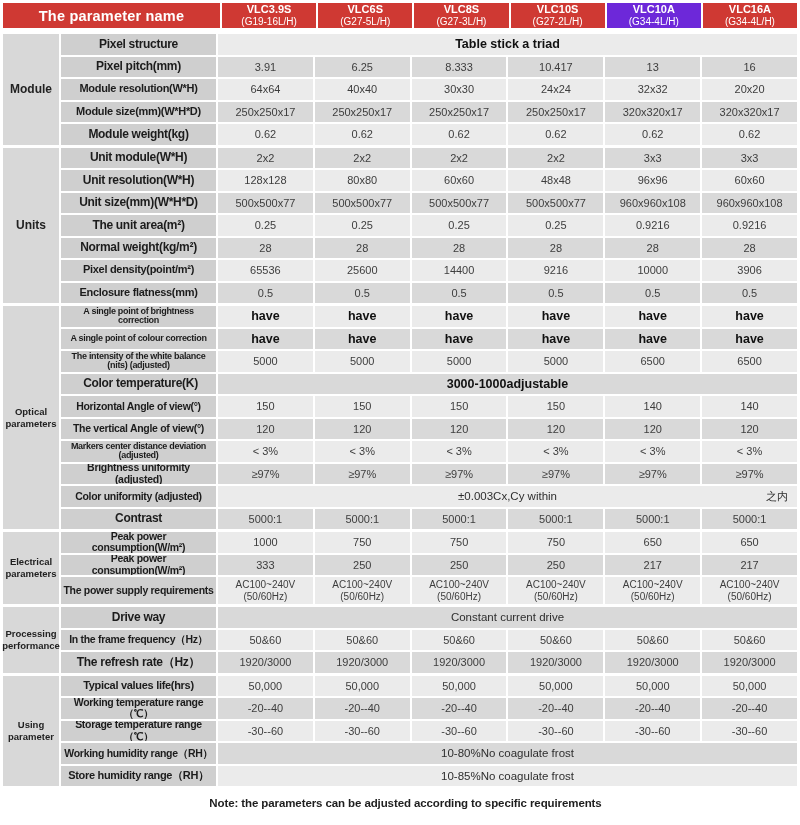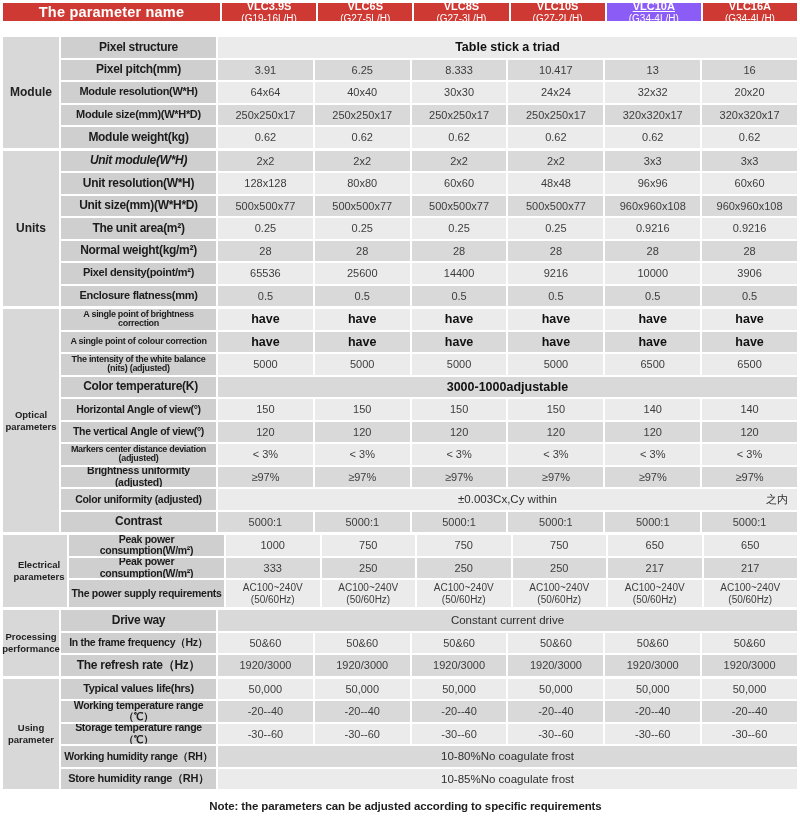--- a/index.html
+++ b/index.html
@@ -3,21 +3,21 @@
 <meta charset="utf-8">
 <style>
   html,body{margin:0;padding:0;}
   body{
     width:800px;height:825px;background:#ffffff;
     font-family:"Liberation Sans",sans-serif;
     position:relative;overflow:hidden;
   }
   .wrap{position:absolute;left:3px;top:3px;width:794px;}
   
-  .header-row{display:flex;gap:2px;height:18px;margin-bottom:16px;}
+  .header-row{display:flex;gap:2px;height:25px;margin-bottom:6px;}
   .h-param{width:217px;flex:none;display:flex;align-items:center;justify-content:center;
     color:#fff;font-weight:bold;font-size:14.5px;letter-spacing:.2px;}
   .h-col{flex:1;display:flex;flex-direction:column;align-items:center;justify-content:center;
     color:#fff;line-height:1.18;}
   .h-model{font-size:11px;font-weight:bold;}
   .h-code{font-size:10px;}
   
   .section{display:flex;gap:2px;margin-bottom:3px;}
   .gcell{width:56px;flex:none;background:#d8d8d8;display:flex;align-items:center;justify-content:center;
     text-align:center;font-weight:bold;color:#222;line-height:1.25;}
@@ -54,21 +54,21 @@
         <div class="h-code">(G27-5L/H)</div>
       </div>
       <div class="h-col" style="background: rgb(207, 57, 51);">
         <div class="h-model">VLC8S</div>
         <div class="h-code">(G27-3L/H)</div>
       </div>
       <div class="h-col" style="background: rgb(207, 57, 51);">
         <div class="h-model">VLC10S</div>
         <div class="h-code">(G27-2L/H)</div>
       </div>
-      <div class="h-col" style="background: #8b5cf6; text-decoration: underline;">
+      <div class="h-col" style="background: #6d28d9;">
         <div class="h-model">VLC10A</div>
         <div class="h-code">(G34-4L/H)</div>
       </div>
       <div class="h-col" style="background: rgb(207, 57, 51);">
         <div class="h-model">VLC16A</div>
         <div class="h-code">(G34-4L/H)</div>
       </div>
     </div>
   <div id="table-body">
       <div class="section">
@@ -113,21 +113,21 @@
             <div class="cellv light">0.62</div>
             <div class="cellv light">0.62</div>
             <div class="cellv light">0.62</div>
           </div>
         </div>
       </div>
       <div class="section">
         <div class="gcell" style="font-size: 12px;">Units</div>
         <div class="rows">
           <div class="row">
-            <div class="lbl" style="font-size: 12px; font-style: italic;">Unit module(W*H)</div>
+            <div class="lbl" style="font-size: 12px;">Unit module(W*H)</div>
             <div class="cellv dark">2x2</div>
             <div class="cellv dark">2x2</div>
             <div class="cellv dark">2x2</div>
             <div class="cellv dark">2x2</div>
             <div class="cellv dark">3x3</div>
             <div class="cellv dark">3x3</div>
           </div>
           <div class="row">
             <div class="lbl" style="font-size: 12px;">Unit resolution(W*H)</div>
             <div class="cellv light">128x128</div>
@@ -263,21 +263,21 @@
             <div class="cellv dark">5000:1</div>
             <div class="cellv dark">5000:1</div>
             <div class="cellv dark">5000:1</div>
             <div class="cellv dark">5000:1</div>
             <div class="cellv dark">5000:1</div>
             <div class="cellv dark">5000:1</div>
           </div>
         </div>
       </div>
       <div class="section">
-        <div class="gcell" style="font-size: 9.5px; padding-left: 8px;">Electrical parameters</div>
+        <div class="gcell" style="font-size: 9.5px;">Electrical parameters</div>
         <div class="rows">
           <div class="row">
             <div class="lbl" style="font-size: 10.5px;">Peak power consumption(W/m²)</div>
             <div class="cellv light">1000</div>
             <div class="cellv light">750</div>
             <div class="cellv light">750</div>
             <div class="cellv light">750</div>
             <div class="cellv light">650</div>
             <div class="cellv light">650</div>
           </div>

